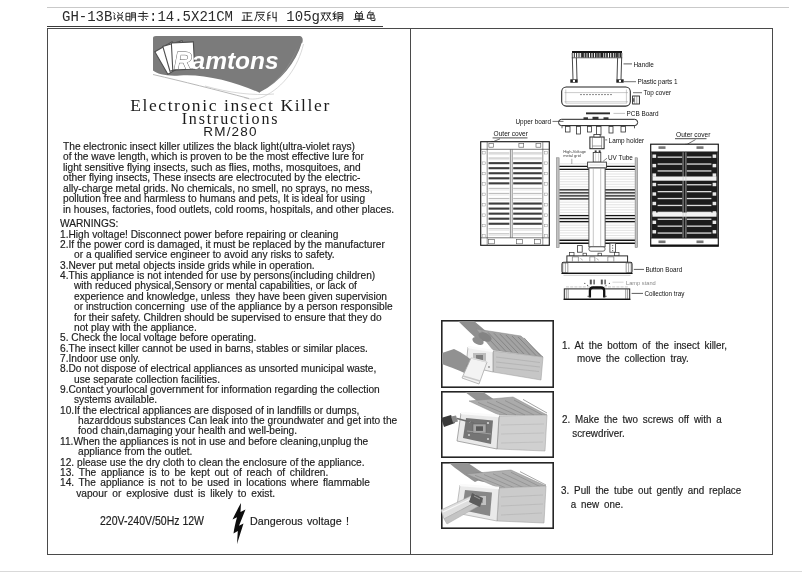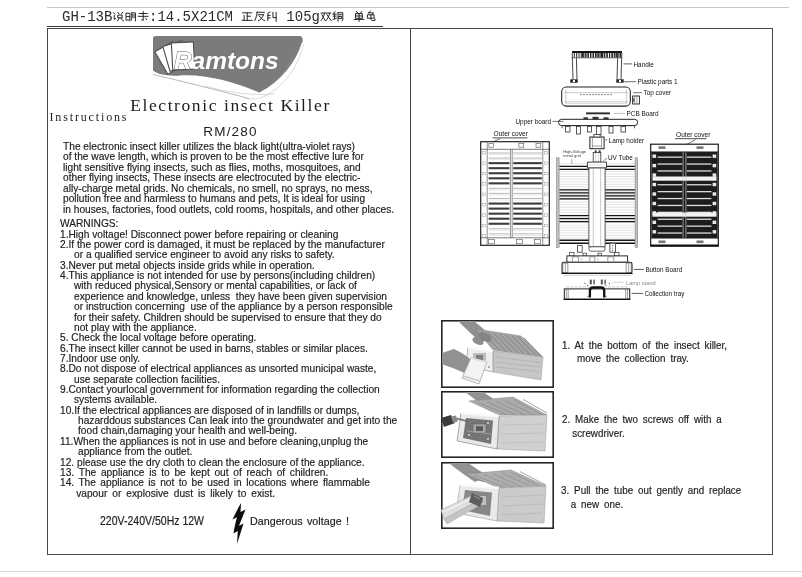--- a/index.html
+++ b/index.html
@@ -9,22 +9,22 @@
 .abs{position:absolute;}
 .hair{position:absolute;height:1px;background:#c9c9c9;}
 #hdr{position:absolute;left:62px;top:9px;font-family:"Liberation Mono",monospace;
   font-size:14px;color:#2a2a2a;white-space:nowrap;letter-spacing:0;text-align:right;}
 #hdr svg{vertical-align:-1.5px;}
 #hdr-ul{position:absolute;left:47px;top:26px;width:336px;height:1px;background:#3a3a3a;}
 #page{position:absolute;left:47px;top:28px;width:724px;height:525px;border:1px solid #4a4a4a;}
 #divider{position:absolute;left:410px;top:28px;width:1px;height:526px;background:#4a4a4a;}
 #title1{position:absolute;left:49.5px;top:95px;width:362px;text-align:center;
   font-family:"Liberation Serif",serif;font-weight:normal;font-size:17.5px;letter-spacing:1.6px;}
-#title2{position:absolute;left:49.5px;top:110px;width:362px;text-align:left;
-  font-family:"Liberation Serif",serif;font-size:12px;letter-spacing:1.85px;}
+#title2{position:absolute;left:49.5px;top:110px;width:362px;text-align:center;
+  font-family:"Liberation Serif",serif;font-size:16px;letter-spacing:1.85px;}
 #title3{position:absolute;left:49.5px;top:124px;width:362px;text-align:center;
   font-size:13.5px;letter-spacing:1.2px;}
 #bodyp{position:absolute;left:63px;top:140.9px;font-size:11.2px;line-height:10.48px;
   white-space:nowrap;transform:scaleX(0.91);transform-origin:0 0;}
 #warn{position:absolute;left:60px;top:218.3px;font-size:11.2px;line-height:10.36px;
   white-space:nowrap;transform:scaleX(0.91);transform-origin:0 0;}
 .i14{margin-left:15.4px;}
 .i18{margin-left:19.8px;}
 .i16{margin-left:17.8px;}
 .wd13{word-spacing:2.06px;}

